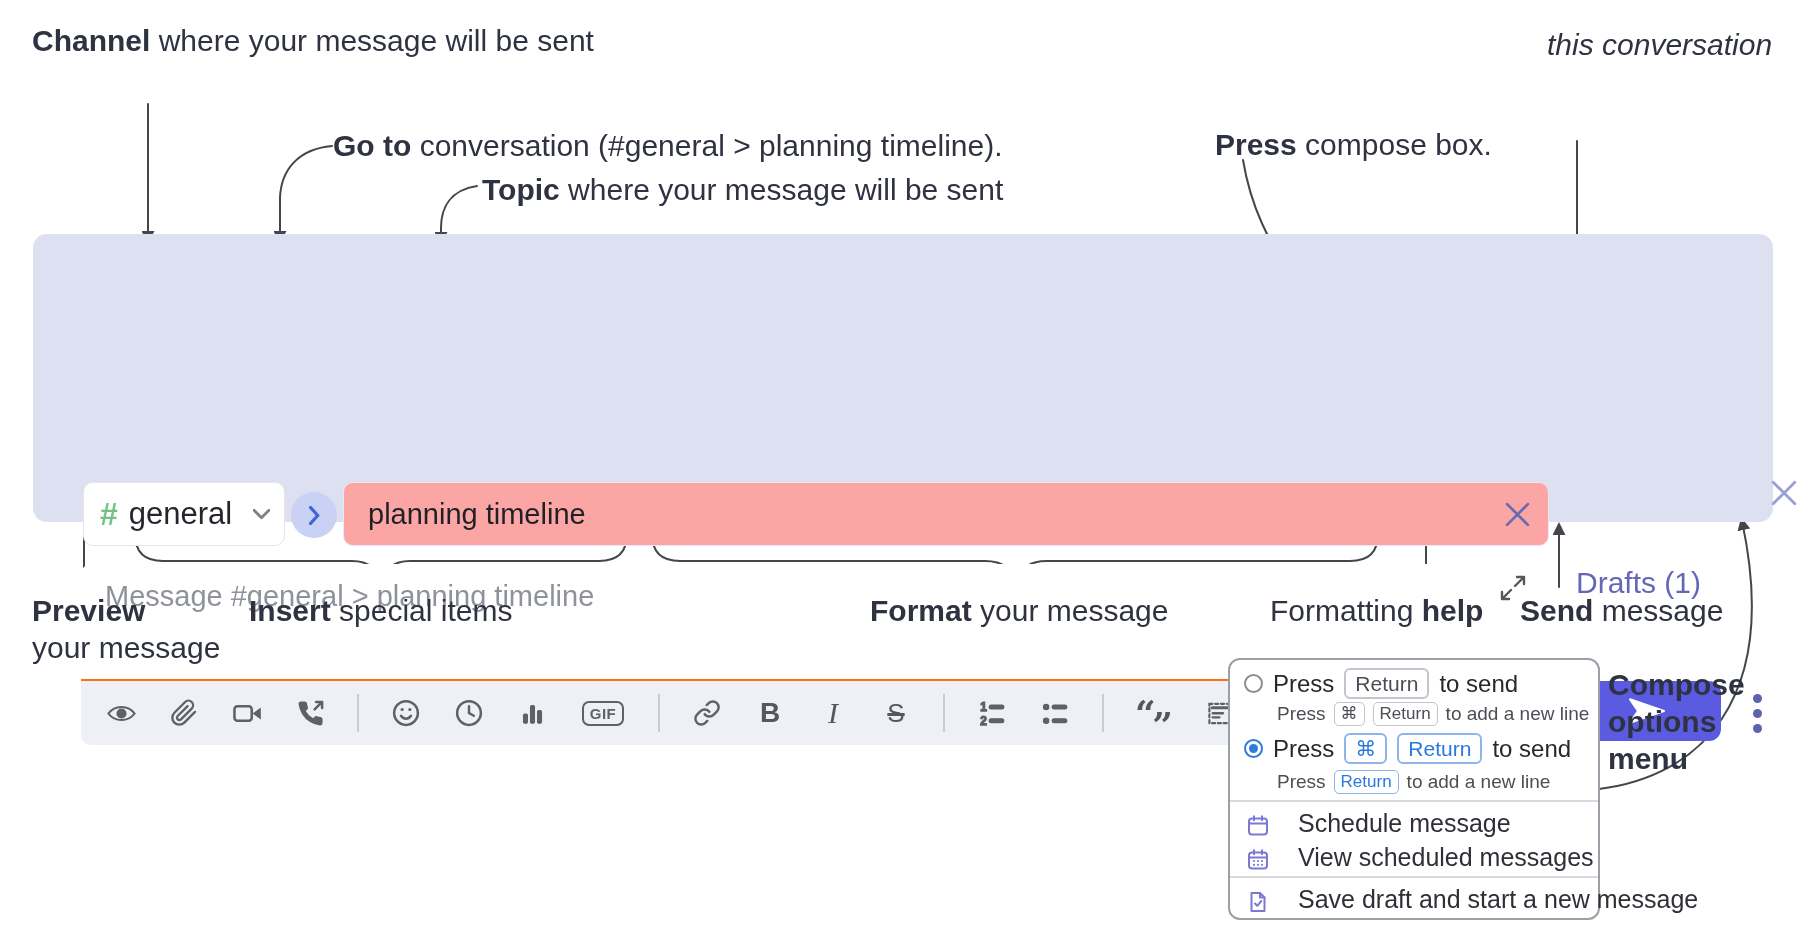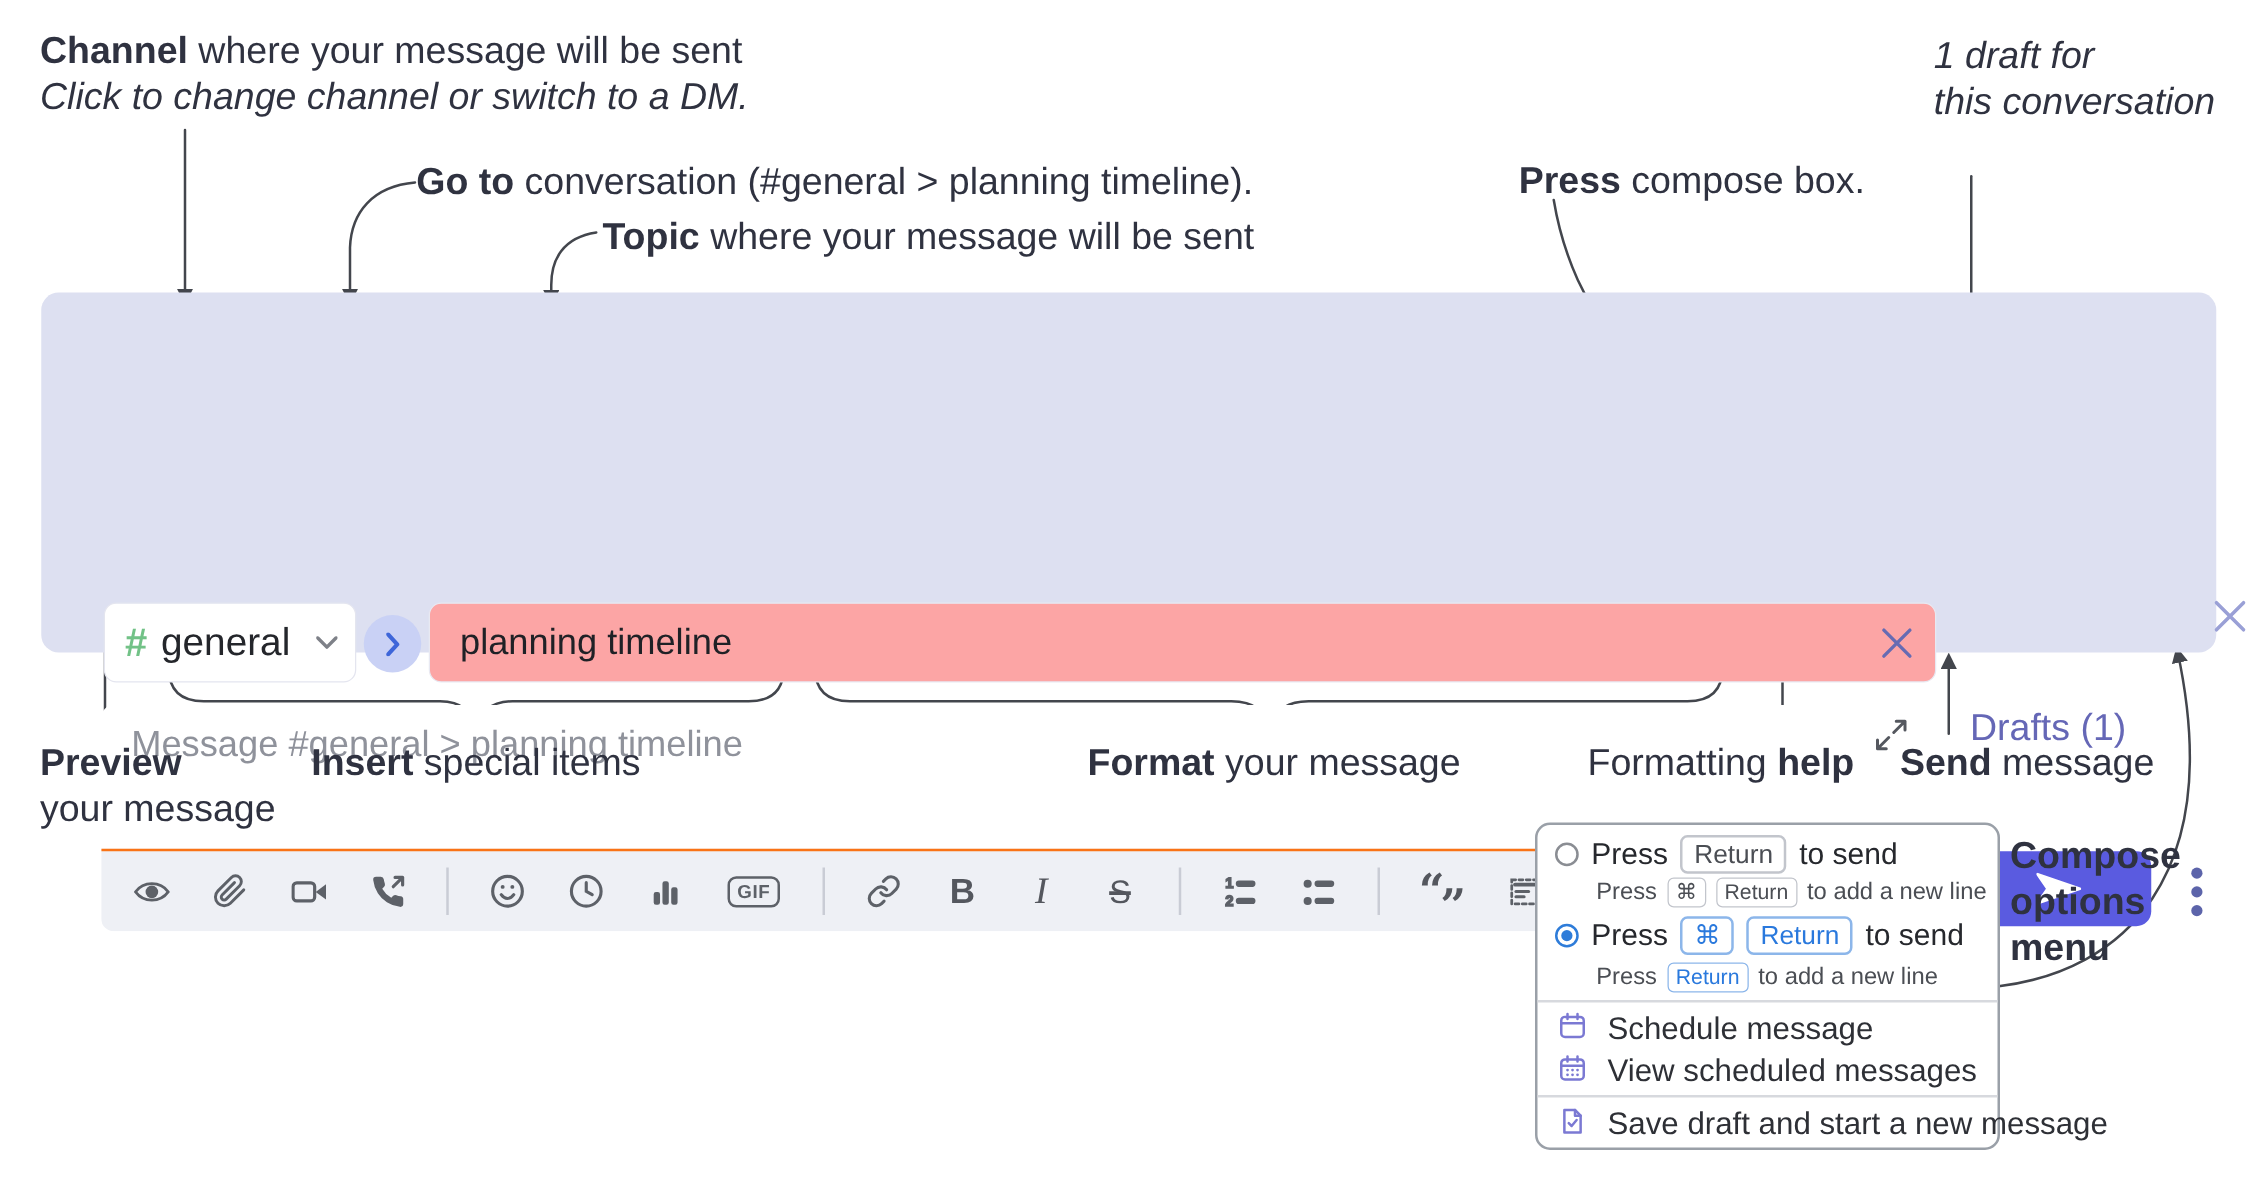--- a/index.html
+++ b/index.html
@@ -71,21 +71,21 @@
   .p-sub{position:absolute;display:flex;align-items:center;gap:8px;font-size:19px;color:#4b4e54;white-space:nowrap;}
   .radio{flex:none;width:19px;height:19px;border:2px solid #8a8d93;border-radius:50%;box-sizing:border-box;
          display:flex;align-items:center;justify-content:center;background:#fff;}
   .radio.sel{border-color:#2e7cd9;}
   .radio.sel i{width:9px;height:9px;border-radius:50%;background:#2e7cd9;}
   kbd{font-family:inherit;background:#fff;border:2px solid #c2c5cc;border-radius:6px;padding:0 9px;
       font-size:21px;line-height:27px;color:#4b4e54;}
   kbd.sm{font-size:17px;line-height:22px;padding:0 6px;border-width:1.5px;border-radius:5px;}
   kbd.blue{border-color:#8cb6ea;color:#2a79dd;}
   .p-sep{position:absolute;left:0;right:0;height:1.5px;background:#d7d9de;}
-  .p-item{position:absolute;left:16px;display:flex;align-items:flex-start;gap:16px;font-size:25px;color:#2e3036;
+  .p-item{position:absolute;left:16px;display:flex;align-items:flex-end;gap:28px;font-size:25px;color:#2e3036;
           white-space:nowrap;cursor:pointer;}
 </style>
 </head>
 <body>
 
 <div id="stage">
 
   <svg id="lines" width="1814" height="944" viewBox="0 0 1814 944">
     <defs>
       <marker id="arr" viewBox="0 0 10 10" refX="7" refY="5" markerWidth="6.5" markerHeight="6.5" orient="auto-start-reverse">
@@ -102,33 +102,31 @@
       <path d="M1426 589 V510" marker-end="url(#arr)"></path>
       <path d="M1559 587 V526" marker-end="url(#arr)"></path>
       <path d="M1599 789 C1697 777 1781 703 1742 521" marker-end="url(#arr)"></path>
       <path d="M135 534 Q135 561 163 561 L352 561 Q377 561 381 585 Q385 561 410 561 L599 561 Q627 561 627 534"></path>
       <path d="M652 534 Q652 561 680 561 L985 561 Q1012 561 1016 585 Q1020 561 1047 561 L1350 561 Q1378 561 1378 534"></path>
     </g>
   </svg>
 
   <div class="ann" style="left:32px;top:22px;">
     <div><b>Channel</b><span> where your message will be sent</span></div>
-    <div class="it">Click to change channel or switch to a DM.</div>
   </div>
   <div class="ann" style="left:333px;top:127px;">
     <b>Go to</b><span> conversation (#general &gt; planning timeline).</span>
   </div>
   <div class="ann" style="left:482px;top:171px;">
     <b>Topic</b><span> where your message will be sent</span>
   </div>
   <div class="ann" style="left:1215px;top:126px;">
     <b>Press</b><span> compose box.</span>
   </div>
   <div class="ann" style="left:1547px;top:26px;">
-    <div class="it">1 draft for</div>
     <div class="it">this conversation</div>
   </div>
 
   <div class="compose">
 
     <div class="pill">
       <span class="hash">#</span>
       <span class="chname">general</span>
       <span class="chev">
         <svg width="17" height="11" viewBox="0 0 16 10" fill="none">

